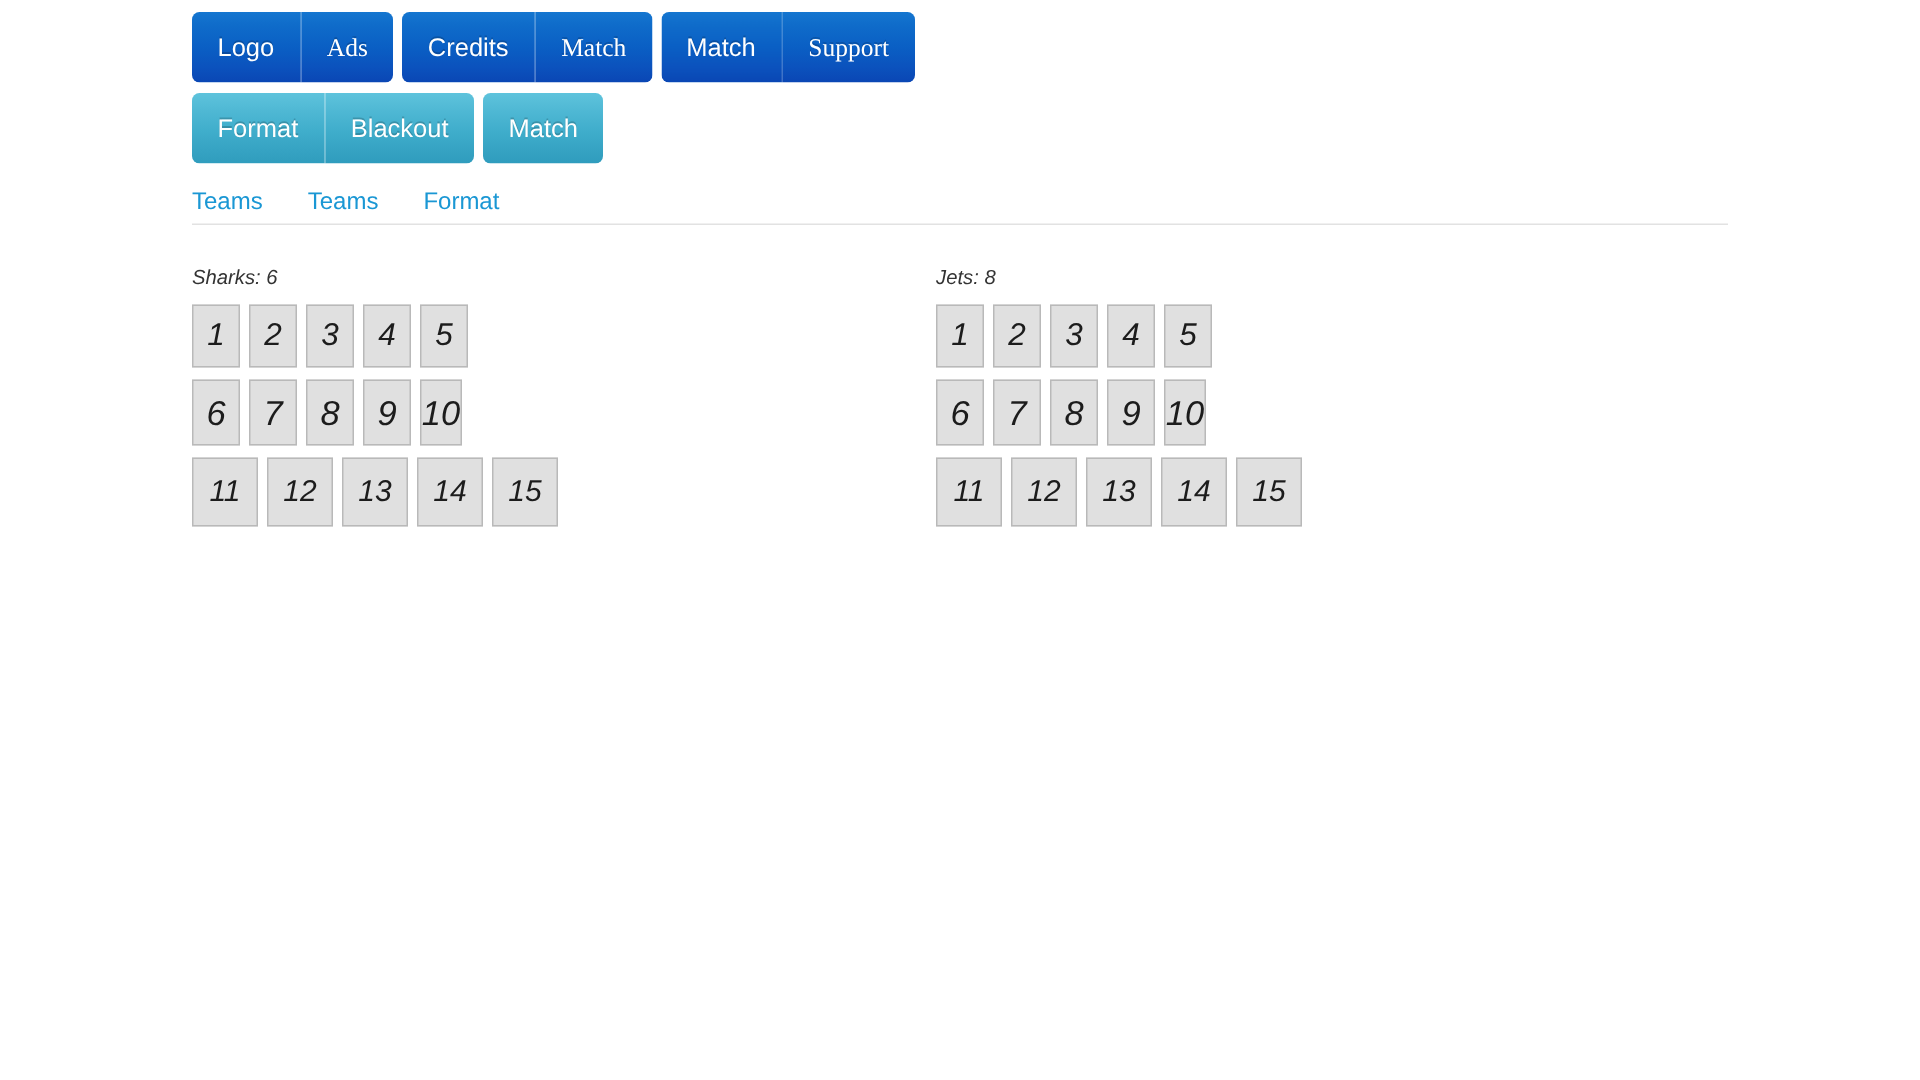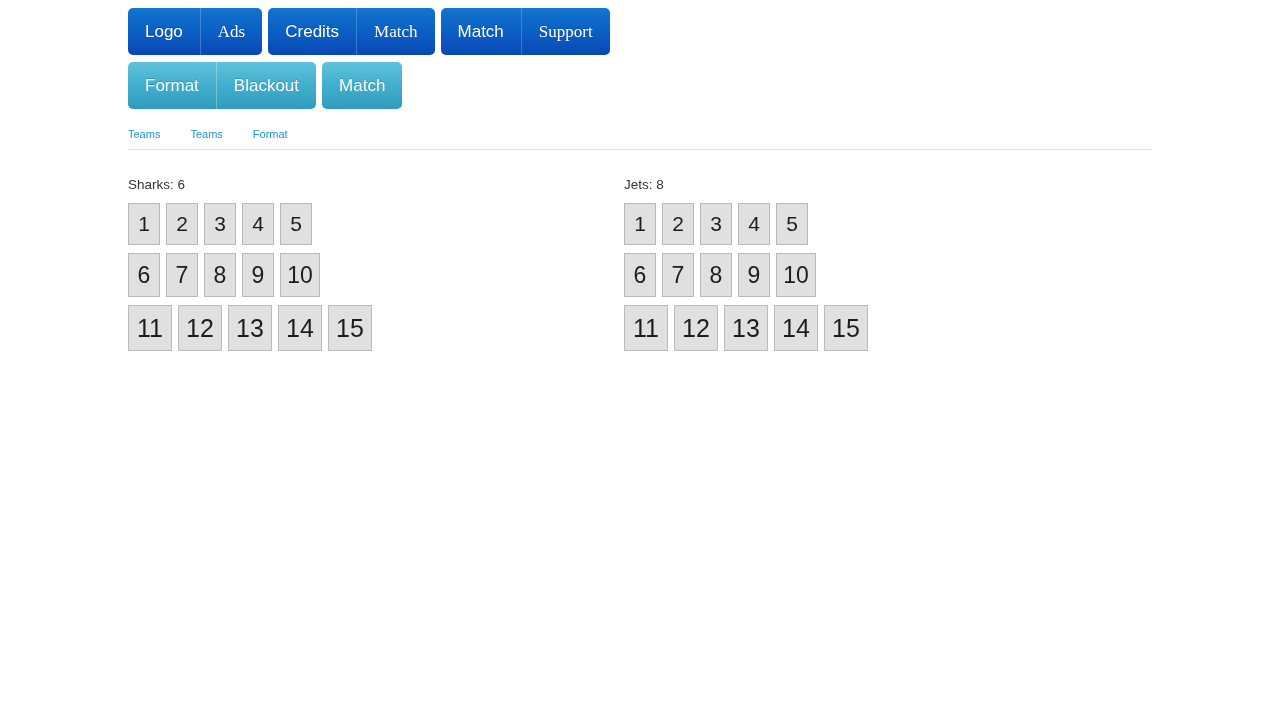--- a/index.html
+++ b/index.html
@@ -73,35 +73,36 @@
     position: absolute;
     left: 128px;
     top: 126px;
     width: 1024px;
     display: flex;
     align-items: center;
     border-bottom: 1px solid #e2e2e2;
     padding-bottom: 6px;
   }
   .tab-link {
-    font-size: 11px;
+    font-size: 16px;
     color: #1a97d4;
     text-decoration: none;
     margin-right: 30px;
     cursor: pointer;
     line-height: 17px;
   }
 
   
   .columns {
     position: absolute;
     left: 128px;
     top: 176px;
     width: 1024px;
     display: flex;
+    font-style: italic;
   }
   .column { width: 496px; }
 
   .team-label {
     font-size: 13.5px;
     color: #333333;
     line-height: 17px;
     margin: 0 0 10px 0;
   }
 
@@ -121,22 +122,22 @@
     justify-content: center;
     margin-right: 6px;
     cursor: pointer;
     font-family: "Liberation Sans", sans-serif;
     user-select: none;
   }
 
   
   .cell.s1 { width: 32px;  height: 42px; font-size: 21px; }
   .cell.s2 { width: 32px;  height: 44px; font-size: 23px; }
-  .cell.s2.wide { width: 40px; }
-  .cell.s3 { width: 44px;  height: 46px; font-size: 25px; }
+  .cell.s2.wide { width: 28px; }
+  .cell.s3 { width: 44px;  height: 46px; font-size: 20px; }
 </style>
 </head>
 <body>
 
 <div class="page">
 
   <div class="btn-row btn-row-1">
     <div class="btn-group">
       <button class="btn btn-primary">Logo</button>
       <button class="btn btn-primary">Ads</button>

